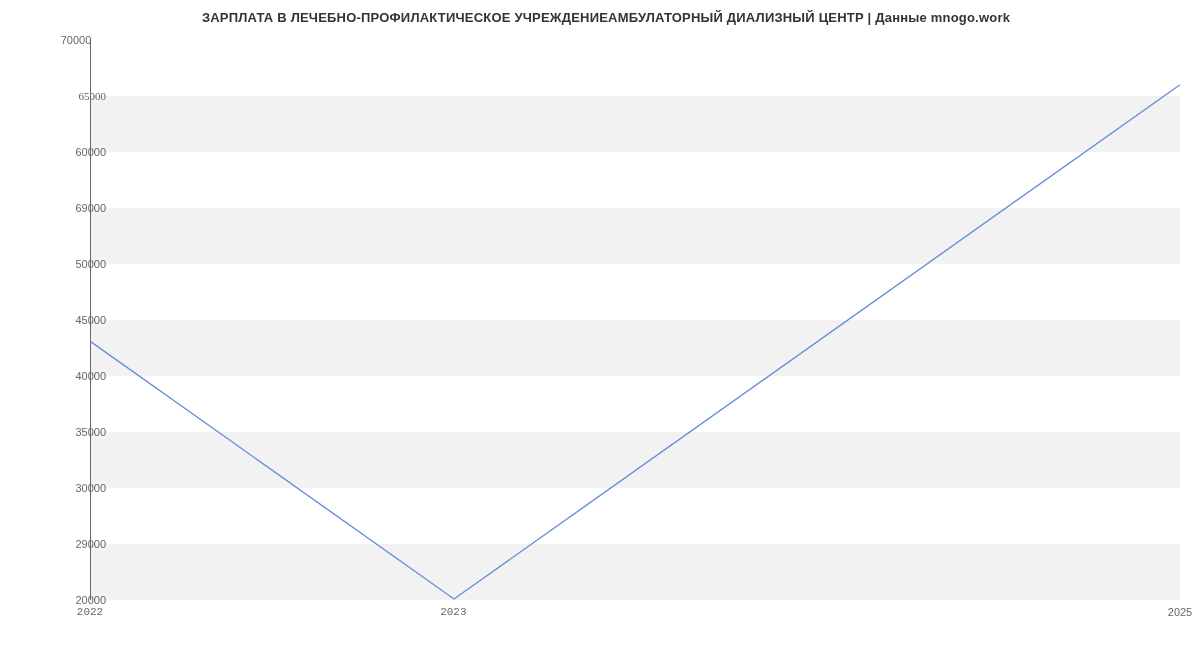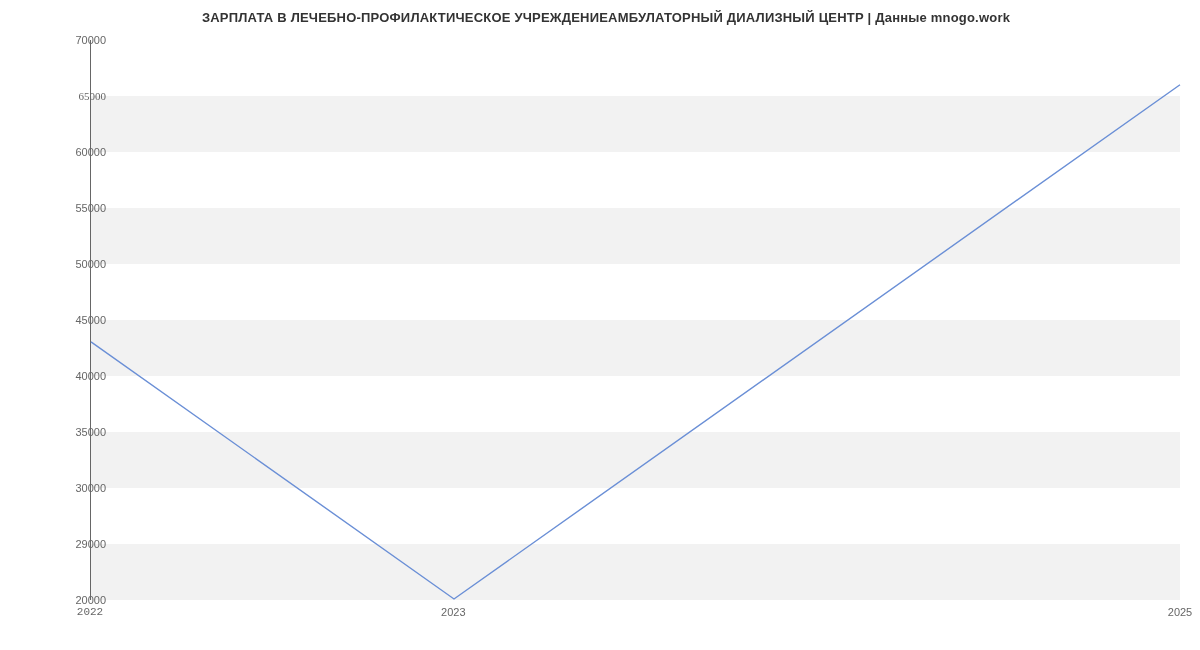--- a/index.html
+++ b/index.html
@@ -75,20 +75,20 @@
       <path class="series-line" d="M0.00 302.40 L363.33 560.00 L1090.00 44.80"></path>
     </svg>
   </div>
 <div class="y-tick" style="top: 600px;">20000</div>
     <div class="y-tick" style="top: 544px;">29000</div>
     <div class="y-tick" style="top: 488px;">30000</div>
     <div class="y-tick" style="top: 432px;">35000</div>
     <div class="y-tick" style="top: 376px;">40000</div>
     <div class="y-tick" style="top: 320px;">45000</div>
     <div class="y-tick" style="top: 264px;">50000</div>
-    <div class="y-tick" style="top: 208px;">55000</div>
+    <div class="y-tick" style="top: 208px;">69000</div>
     <div class="y-tick" style="top: 152px;">60000</div>
     <div class="y-tick" style="top: 96px; font-family: Liberation Serif, serif;">65000</div>
-    <div class="y-tick" style="top: 40px;">70000</div>
+    <div class="y-tick" style="top: 40px; text-align: center;">70000</div>
     <div class="x-tick" style="left: 90px; font-family: Liberation Mono, monospace;">2022</div>
-    <div class="x-tick" style="left: 453.333px;">2023</div>
+    <div class="x-tick" style="left: 453.333px; font-family: Liberation Mono, monospace;">2023</div>
     <div class="x-tick" style="left: 1180px; text-align: center;">2025</div>
   </div>
 
 </body></html>

